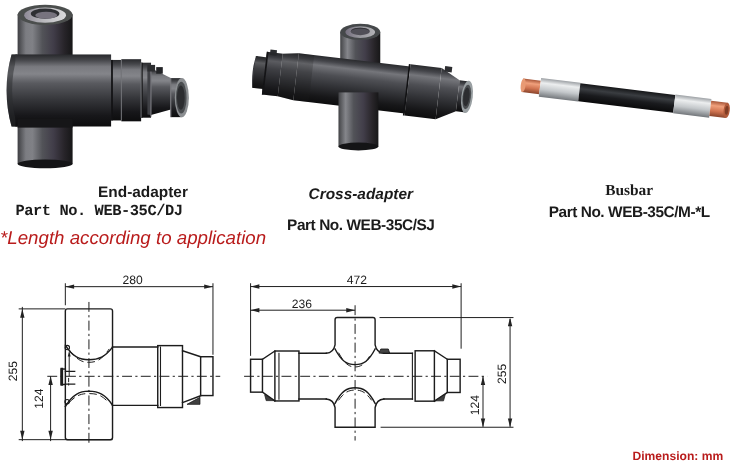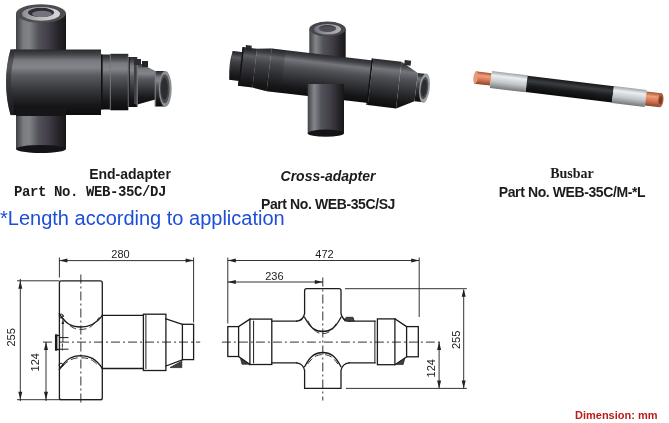--- a/index.html
+++ b/index.html
@@ -1,20 +1,20 @@
 <!DOCTYPE html>
 <html><head>
 <meta charset="utf-8">
 <style>
   html,body{margin:0;padding:0;}
   body{width:669px;height:423px;background:#ffffff;position:relative;overflow:hidden;
        font-family:"Liberation Sans",sans-serif;}
   .cap{position:absolute;font-weight:bold;color:#1b1b1b;font-size:14px;line-height:14px;
        text-align:center;white-space:nowrap;}
-  #len{position:absolute;left:0px;top:206.5px;font-size:20px;color:#1d4ed8;}
+  #len{position:absolute;left:0px;top:206.5px;font-size:17px;color:#b91c1c;font-style:italic;}
   #dim{position:absolute;left:575px;top:409px;font-size:11px;font-weight:bold;color:#b91c1c;white-space:nowrap;}
   .pn{letter-spacing:-.4px;}
   svg{position:absolute;}
 </style>
 </head>
 <body>
 
 <svg id="p1" style="left:0;top:0" width="180" height="160" viewBox="0 0 180 160">
  <defs>
   <linearGradient id="vcyl" x1="0" y1="0" x2="1" y2="0">

